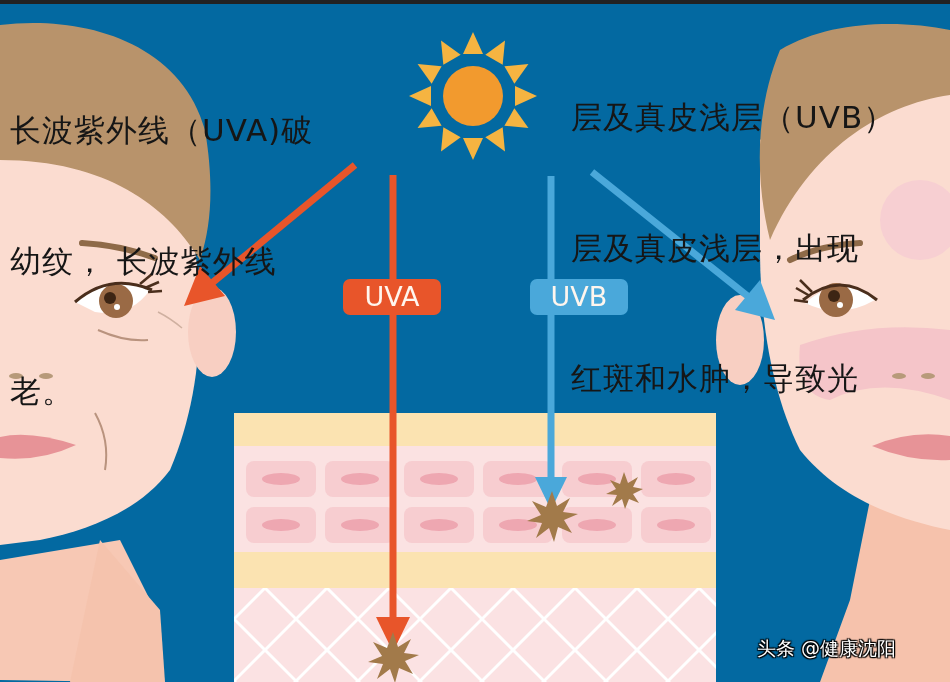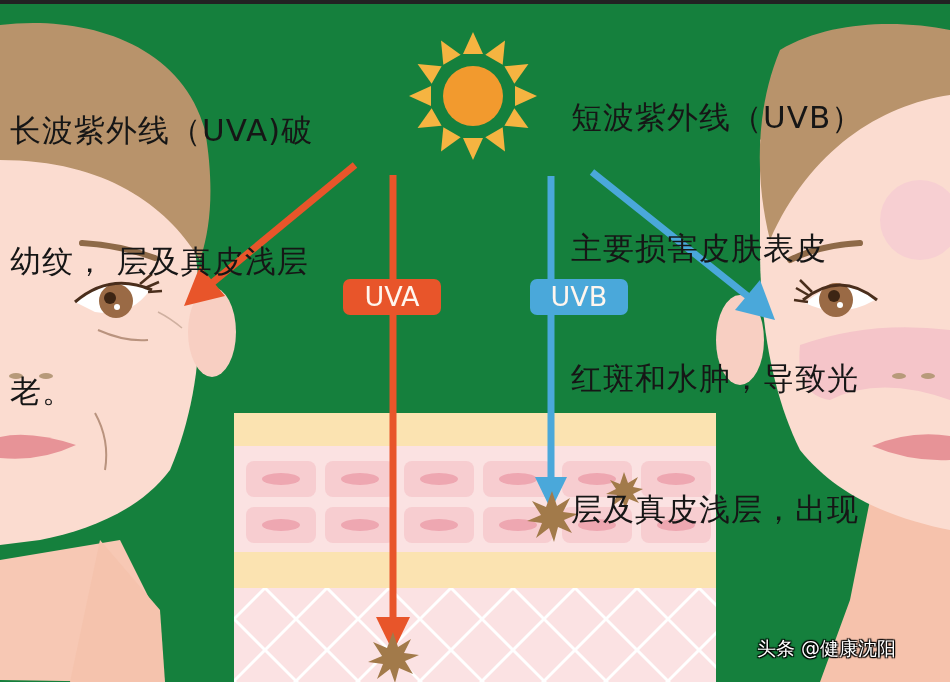--- a/index.html
+++ b/index.html
@@ -1,16 +1,16 @@
 <!DOCTYPE html>
 <html><head>
 <meta charset="utf-8">
 <style>
   html,body{margin:0;padding:0;background:#fff;}
-  #stage{position:relative;width:950px;height:682px;overflow:hidden;background:#15803d;}
+  #stage{position:relative;width:950px;height:682px;overflow:hidden;background:#0369a1;}
   #stage svg.art{position:absolute;left:0;top:0;}
   .topband{position:absolute;left:0;top:0;width:950px;height:4px;background:#222;}
   .caption{position:absolute;font-family:"DejaVu Sans",sans-serif;color:#161616;font-size:31px;line-height:43.5px;letter-spacing:1px;white-space:pre;}
   .caption-left{left:10px;top:22px;}
   .caption-right{left:571px;top:9px;}
   .label-badge{position:absolute;height:36px;border-radius:7px;color:#fff6ee;font-family:"DejaVu Sans",sans-serif;font-size:27px;line-height:36px;text-align:center;letter-spacing:0px;}
   .badge-uva{left:343px;top:279px;width:98px;}
   .badge-uvb{left:502px;top:279px;width:98px;margin-left:28px;}
   .watermark{position:absolute;left:757px;top:636px;font-family:"DejaVu Sans",sans-serif;font-size:19px;color:#fff;text-shadow:0 0 2px #000,1px 1px 1px #000,-1px -1px 1px #000,1px -1px 1px #000,-1px 1px 1px #000;letter-spacing:0px;}
 </style>
@@ -162,29 +162,28 @@
     <g fill="#a27a4a" transform="translate(393,658)">
       <polygon points="0,-26 5,-11 18,-19 11,-5 26,-3 12,3 20,16 6,10 2,25 -3,11 -16,21 -10,6 -25,4 -11,-2 -20,-16 -6,-10"></polygon>
     </g>
     </g>
   </svg>
 
   <div class="topband"></div>
 
   <div class="caption caption-left">
     <div>长波紫外线（UVA)破</div>
-    <div>幼纹， 层及真皮浅层</div>
+    <div>幼纹， 长波紫外线</div>
     <div>老。</div>
   </div>
 
   <div class="caption caption-right">
-    <div>短波紫外线（UVB）</div>
-    <div>主要损害皮肤表皮</div>
+    <div>层及真皮浅层（UVB）</div>
+    <div>层及真皮浅层，出现</div>
     <div>红斑和水肿，导致光</div>
-    <div>层及真皮浅层，出现</div>
     
   </div>
 
   <div class="label-badge badge-uva" style="background:#e8552a;">UVA</div>
   <div class="label-badge badge-uvb" style="background:#4aa8da;">UVB</div>
 
   <div class="watermark">头条 @健康沈阳</div>
 </div>
 
 </body></html>

